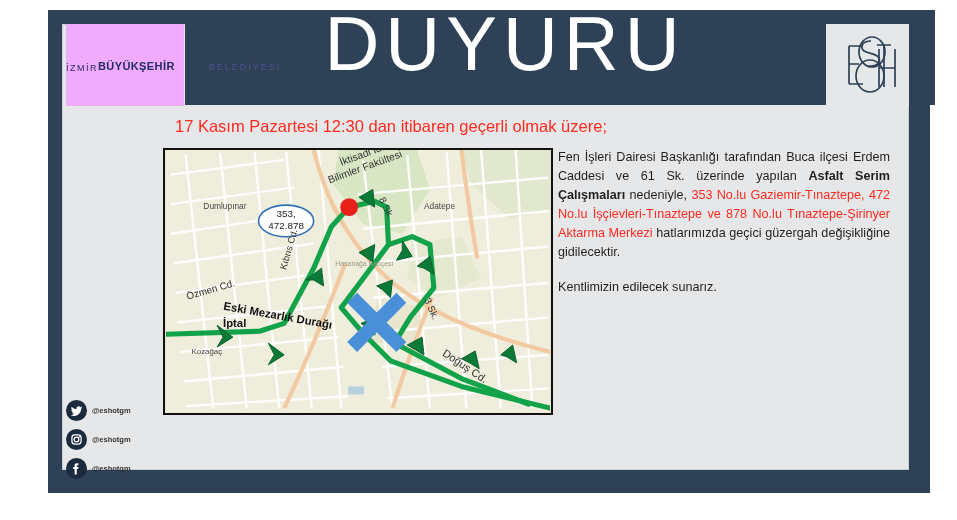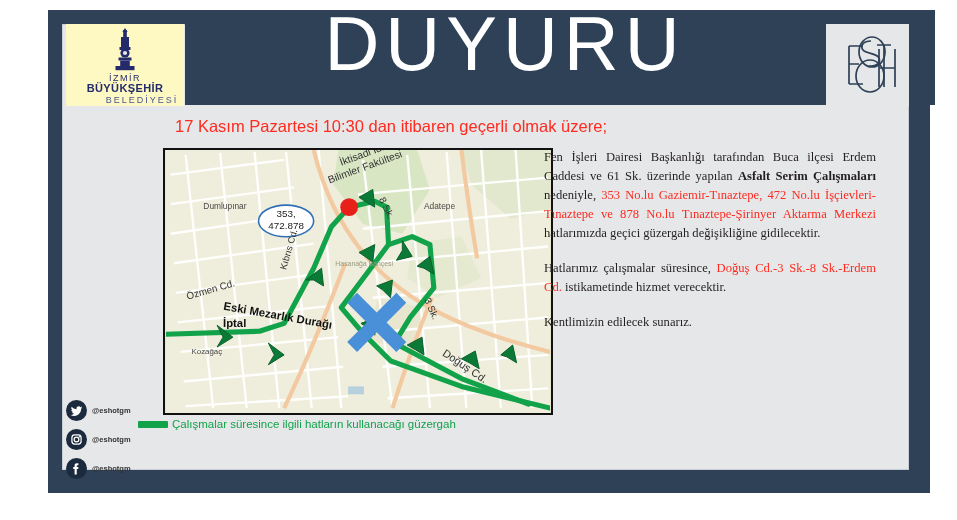--- a/index.html
+++ b/index.html
@@ -29,21 +29,21 @@
   .duyuru{
     position:absolute;left:185px;top:10px;width:640px;height:67px;
     display:flex;align-items:center;justify-content:center;
     color:#ffffff;font-size:76px;letter-spacing:6px;font-weight:400;
     font-family:"Liberation Sans", sans-serif;line-height:1;
   }
 
   
   .logo-left{
     position:absolute;left:66px;top:24px;width:118px;height:82px;
-    background:#fef9c3;display:flex;flex-direction:column;
+    background:#f0abfc;display:flex;flex-direction:row;
     align-items:center;justify-content:flex-start;padding-top:4px;box-sizing:border-box;
   }
   .tower{display:block;}
   .logo-left .l1{font-size:9px;color:#232b6b;letter-spacing:1.5px;margin-top:1px;font-family:"Liberation Sans",sans-serif;}
   .logo-left .l2{font-size:11px;color:#232b6b;font-weight:bold;letter-spacing:.4px;line-height:1.05;text-align:center;}
   .logo-left .l3{font-size:9px;color:#4a5490;letter-spacing:2px;line-height:1.2;margin-left:34px;}
 
   .logo-right{
     position:absolute;left:826px;top:24px;width:83px;height:82px;
     background:#e6e7e8;display:flex;align-items:center;justify-content:center;
@@ -58,23 +58,23 @@
 
   
   .map-wrap{
     position:absolute;left:163px;top:148px;width:390px;height:267px;
     border:2px solid #111;box-sizing:border-box;overflow:hidden;background:#e8e6cf;
   }
   .map-svg{display:block;width:100%;height:100%;}
 
   
   .body-col{
-    position:absolute;left:544px;top:148px;width:332px;
+    position:absolute;left:558px;top:148px;width:332px;
     font-size:12.6px;line-height:19px;color:#231f20;text-align:justify;
-    font-family:Liberation Serif, serif;
+    font-family:Liberation Sans, sans-serif;
   }
   .body-col p{margin:0 0 16px 0;}
   .red{color:#ff2a20;}
   .bold{font-weight:bold;}
 
   
   .legend{position:absolute;left:138px;top:418px;}
   .legend-row{display:flex;align-items:center;margin-bottom:9px;}
   .swatch{width:30px;height:7px;margin-right:4px;border-radius:1px;}
   .sw-green{background:#12a34a;}
@@ -123,21 +123,21 @@
         <ellipse cx="35" cy="20" rx="13" ry="15"></ellipse>
         <ellipse cx="33" cy="44" rx="14" ry="16"></ellipse>
         <path d="M12 14 L12 52 M12 14 L26 14 M12 32 L22 32 M12 52 L26 52"></path>
         <path d="M40 13 L54 13 M47 13 L47 55"></path>
         <path d="M42 17 L42 55 M58 17 L58 55 M42 36 L58 36"></path>
         <path d="M34 9 C26 9 23 14 26 18 C29 22 40 21 42 26 C44 31 39 35 32 34"></path>
       </g>
     </svg>
   </div>
 
-  <div class="headline">17 Kasım Pazartesi 10:30 dan itibaren geçerli olmak üzere;</div>
+  <div class="headline">17 Kasım Pazartesi 12:30 dan itibaren geçerli olmak üzere;</div>
 
   <div class="map-wrap">
     <svg class="map-svg" viewBox="0 0 390 267">
       <defs>
         <clipPath id="mclip">
             <rect x="0" y="0" width="390" height="267"></rect>
           </clipPath>
       </defs>
       <g clip-path="url(#mclip)">
         <rect x="0" y="0" width="390" height="267" fill="#efeddb"></rect>
@@ -213,29 +213,24 @@
           <text x="0" y="0" font-size="11.5" font-weight="bold" fill="#111" transform="translate(58,162) rotate(10)">Eski Mezarlık Durağı</text>
           <text x="58" y="180" font-size="11.5" font-weight="bold" fill="#111">İptal</text>
           <text x="172" y="118" font-size="7" fill="#9a9a80">Hasanağa Bahçesi</text>
         </g>
       </g>
     </svg>
   </div>
 
   <div class="body-col">
     <p><span>Fen İşleri Dairesi Başkanlığı tarafından Buca ilçesi Erdem Caddesi ve 61 Sk. üzerinde yapılan </span><span class="bold">Asfalt Serim Çalışmaları</span><span> nedeniyle, </span><span class="red">353 No.lu Gaziemir-Tınaztepe, 472 No.lu İşçievleri-Tınaztepe ve 878 No.lu Tınaztepe-Şirinyer Aktarma Merkezi</span><span> hatlarımızda geçici güzergah değişikliğine gidilecektir.</span></p>
-    <p><span>Hatlarımız çalışmalar süresince, </span><span class="red">Doğuş Cd.-3 Sk.-8 Sk.-Erdem Cd.</span><span> istikametinde hizmet verecektir.</span></p>
     <p>Kentlimizin edilecek sunarız.</p>
   </div>
 
   <div class="legend">
-    <div class="legend-row">
-      <span class="swatch sw-green"></span>
-      <span class="legend-label lg-green">Çalışmalar süresince ilgili hatların kullanacağı güzergah</span>
-    </div>
   </div>
 
   <div class="socials">
     <div class="soc-row">
       <svg class="soc-ic" viewBox="0 0 32 32">
         <circle cx="16" cy="16" r="16" fill="#1b2a3d"></circle>
         <path d="M25 11.4c-.7.3-1.4.5-2.1.6.8-.5 1.3-1.2 1.6-2-.7.4-1.5.7-2.3.9a3.6 3.6 0 0 0-6.2 3.3 10.3 10.3 0 0 1-7.5-3.8 3.6 3.6 0 0 0 1.1 4.8c-.6 0-1.2-.2-1.6-.4 0 1.8 1.2 3.3 2.9 3.6-.5.1-1 .2-1.6.1a3.6 3.6 0 0 0 3.4 2.5A7.3 7.3 0 0 1 7 22.7a10.2 10.2 0 0 0 5.6 1.6c6.7 0 10.4-5.6 10.4-10.4v-.5c.7-.5 1.3-1.2 1.8-2z" fill="#fff"></path>
       </svg>
       <span class="soc-handle">@eshotgm</span>
     </div>

